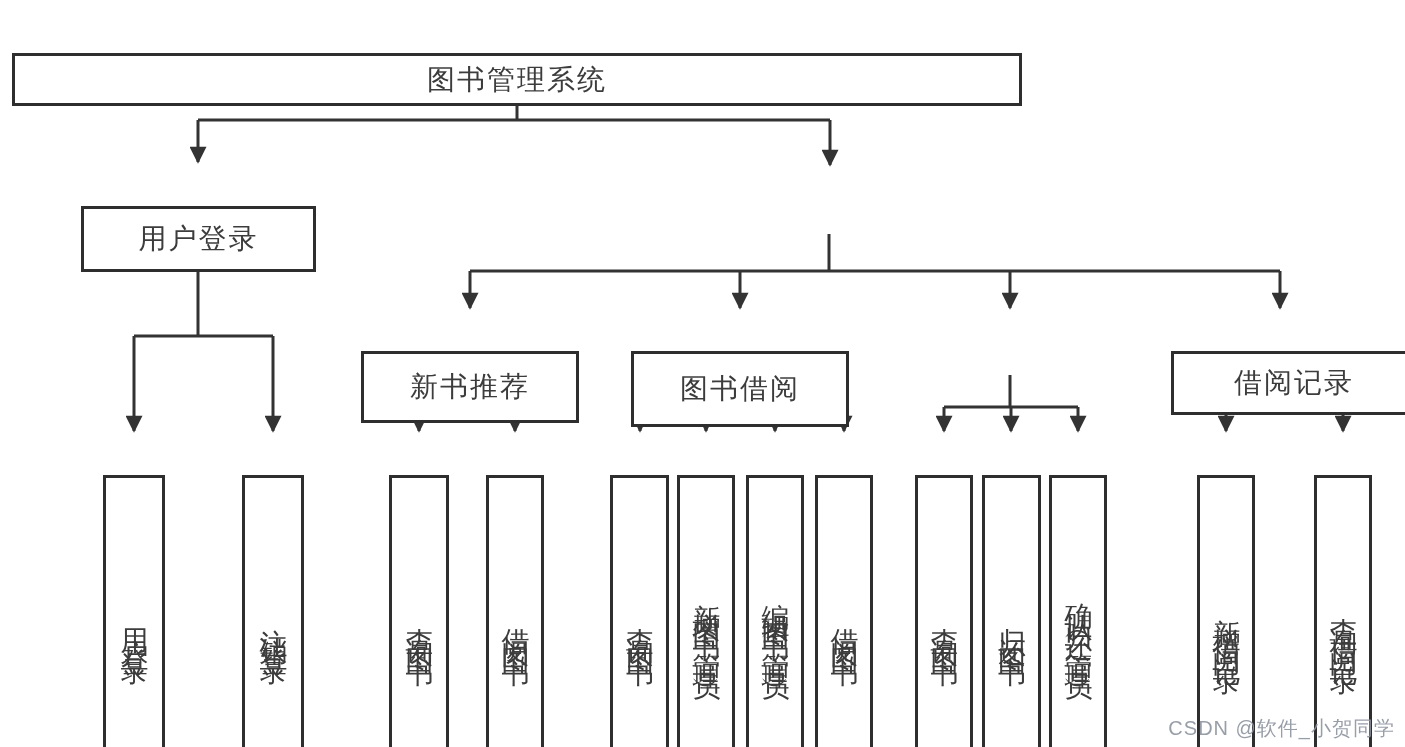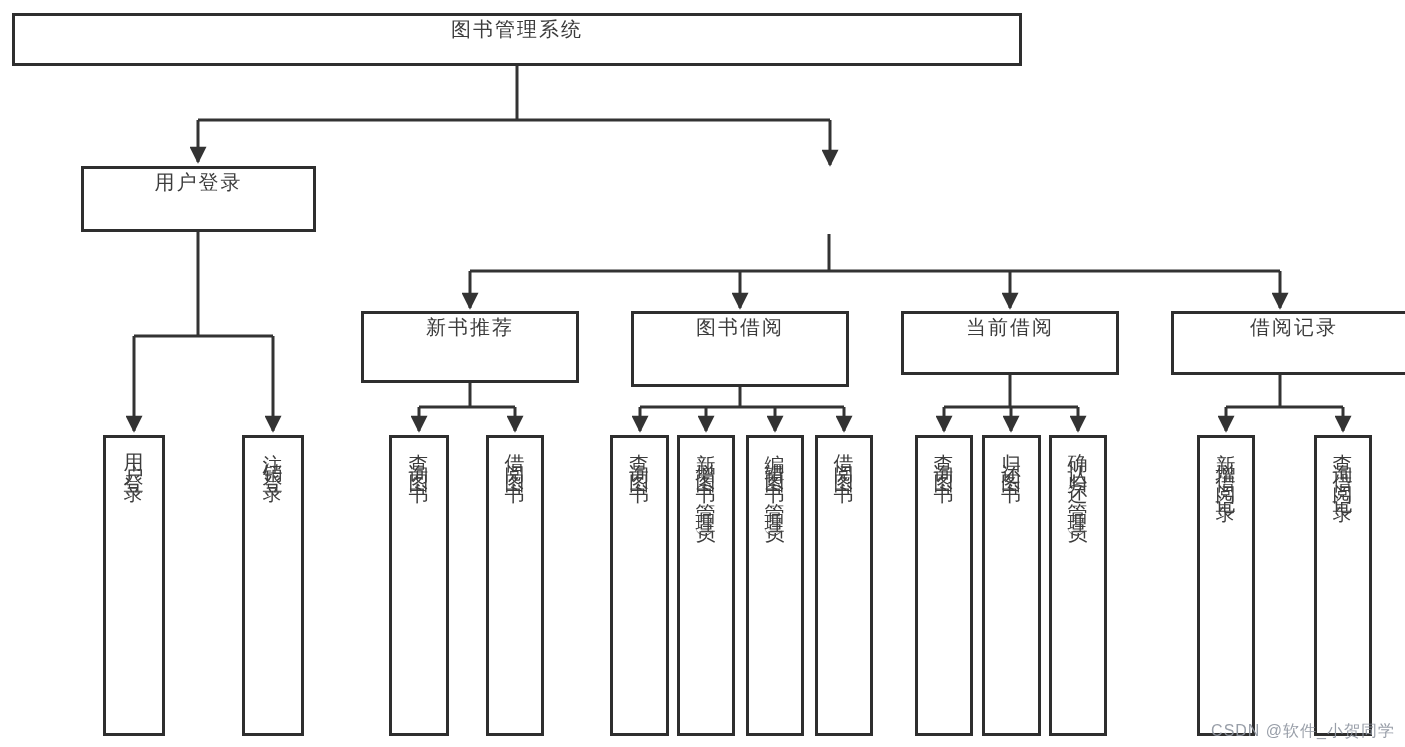--- a/index.html
+++ b/index.html
@@ -2,30 +2,30 @@
 <html><head>
 <meta charset="utf-8">
 <style>
   html,body{margin:0;padding:0;background:#ffffff;}
   body{font-family:"Liberation Sans", sans-serif;}
   .canvas{position:relative;width:1405px;height:747px;background:#ffffff;overflow:hidden;}
   .connectors{position:absolute;left:0;top:0;}
   .box{
     position:absolute;box-sizing:border-box;
     border:3px solid #2e2e2e;background:#ffffff;
-    display:flex;align-items:flex-start;justify-content:center;
-    color:#3c3c3c;font-size:20px;letter-spacing:2px;
+    display:flex;align-items:center;justify-content:center;
+    color:#3c3c3c;font-size:28px;letter-spacing:2px;margin-top:40px;
   }
   .leaf .vtext{
     writing-mode:vertical-rl;text-orientation:mixed;
     letter-spacing:10px;line-height:1;display:block;
   }
   .watermark{
     position:absolute;right:10px;bottom:5px;z-index:5;
-    font-size:16px;color:rgba(143,150,161,0.92);letter-spacing:1px;
+    font-size:20px;color:rgba(143,150,161,0.92);letter-spacing:1px;
     white-space:nowrap;
     margin-left:24px;
   }
 </style>
 </head>
 <body>
 
 <div class="canvas">
 
   <svg class="connectors" width="1405" height="747" viewBox="0 0 1405 747">
@@ -85,23 +85,20 @@
   <div class="box" style="left:81px;top:166px;width:235px;height:66px">
     <span>用户登录</span>
   </div>
 
   <div class="box" style="left:361px;top:311px;width:218px;height:72px">
     <span>新书推荐</span>
   </div>
   <div class="box" style="left:631px;top:311px;width:218px;height:76px">
     <span>图书借阅</span>
   </div>
-  <div class="box" style="left:901px;top:311px;width:218px;height:64px">
-    <span>当前借阅</span>
-  </div>
   <div class="box" style="left:1171px;top:311px;width:246px;height:64px">
     <span>借阅记录</span>
   </div>
 
   <div class="box leaf" style="left:103px;top:435px;width:62px;height:301px">
     <span class="vtext">用户登录</span>
   </div>
   <div class="box leaf" style="left:242px;top:435px;width:62px;height:301px">
     <span class="vtext">注销登录</span>
   </div>

